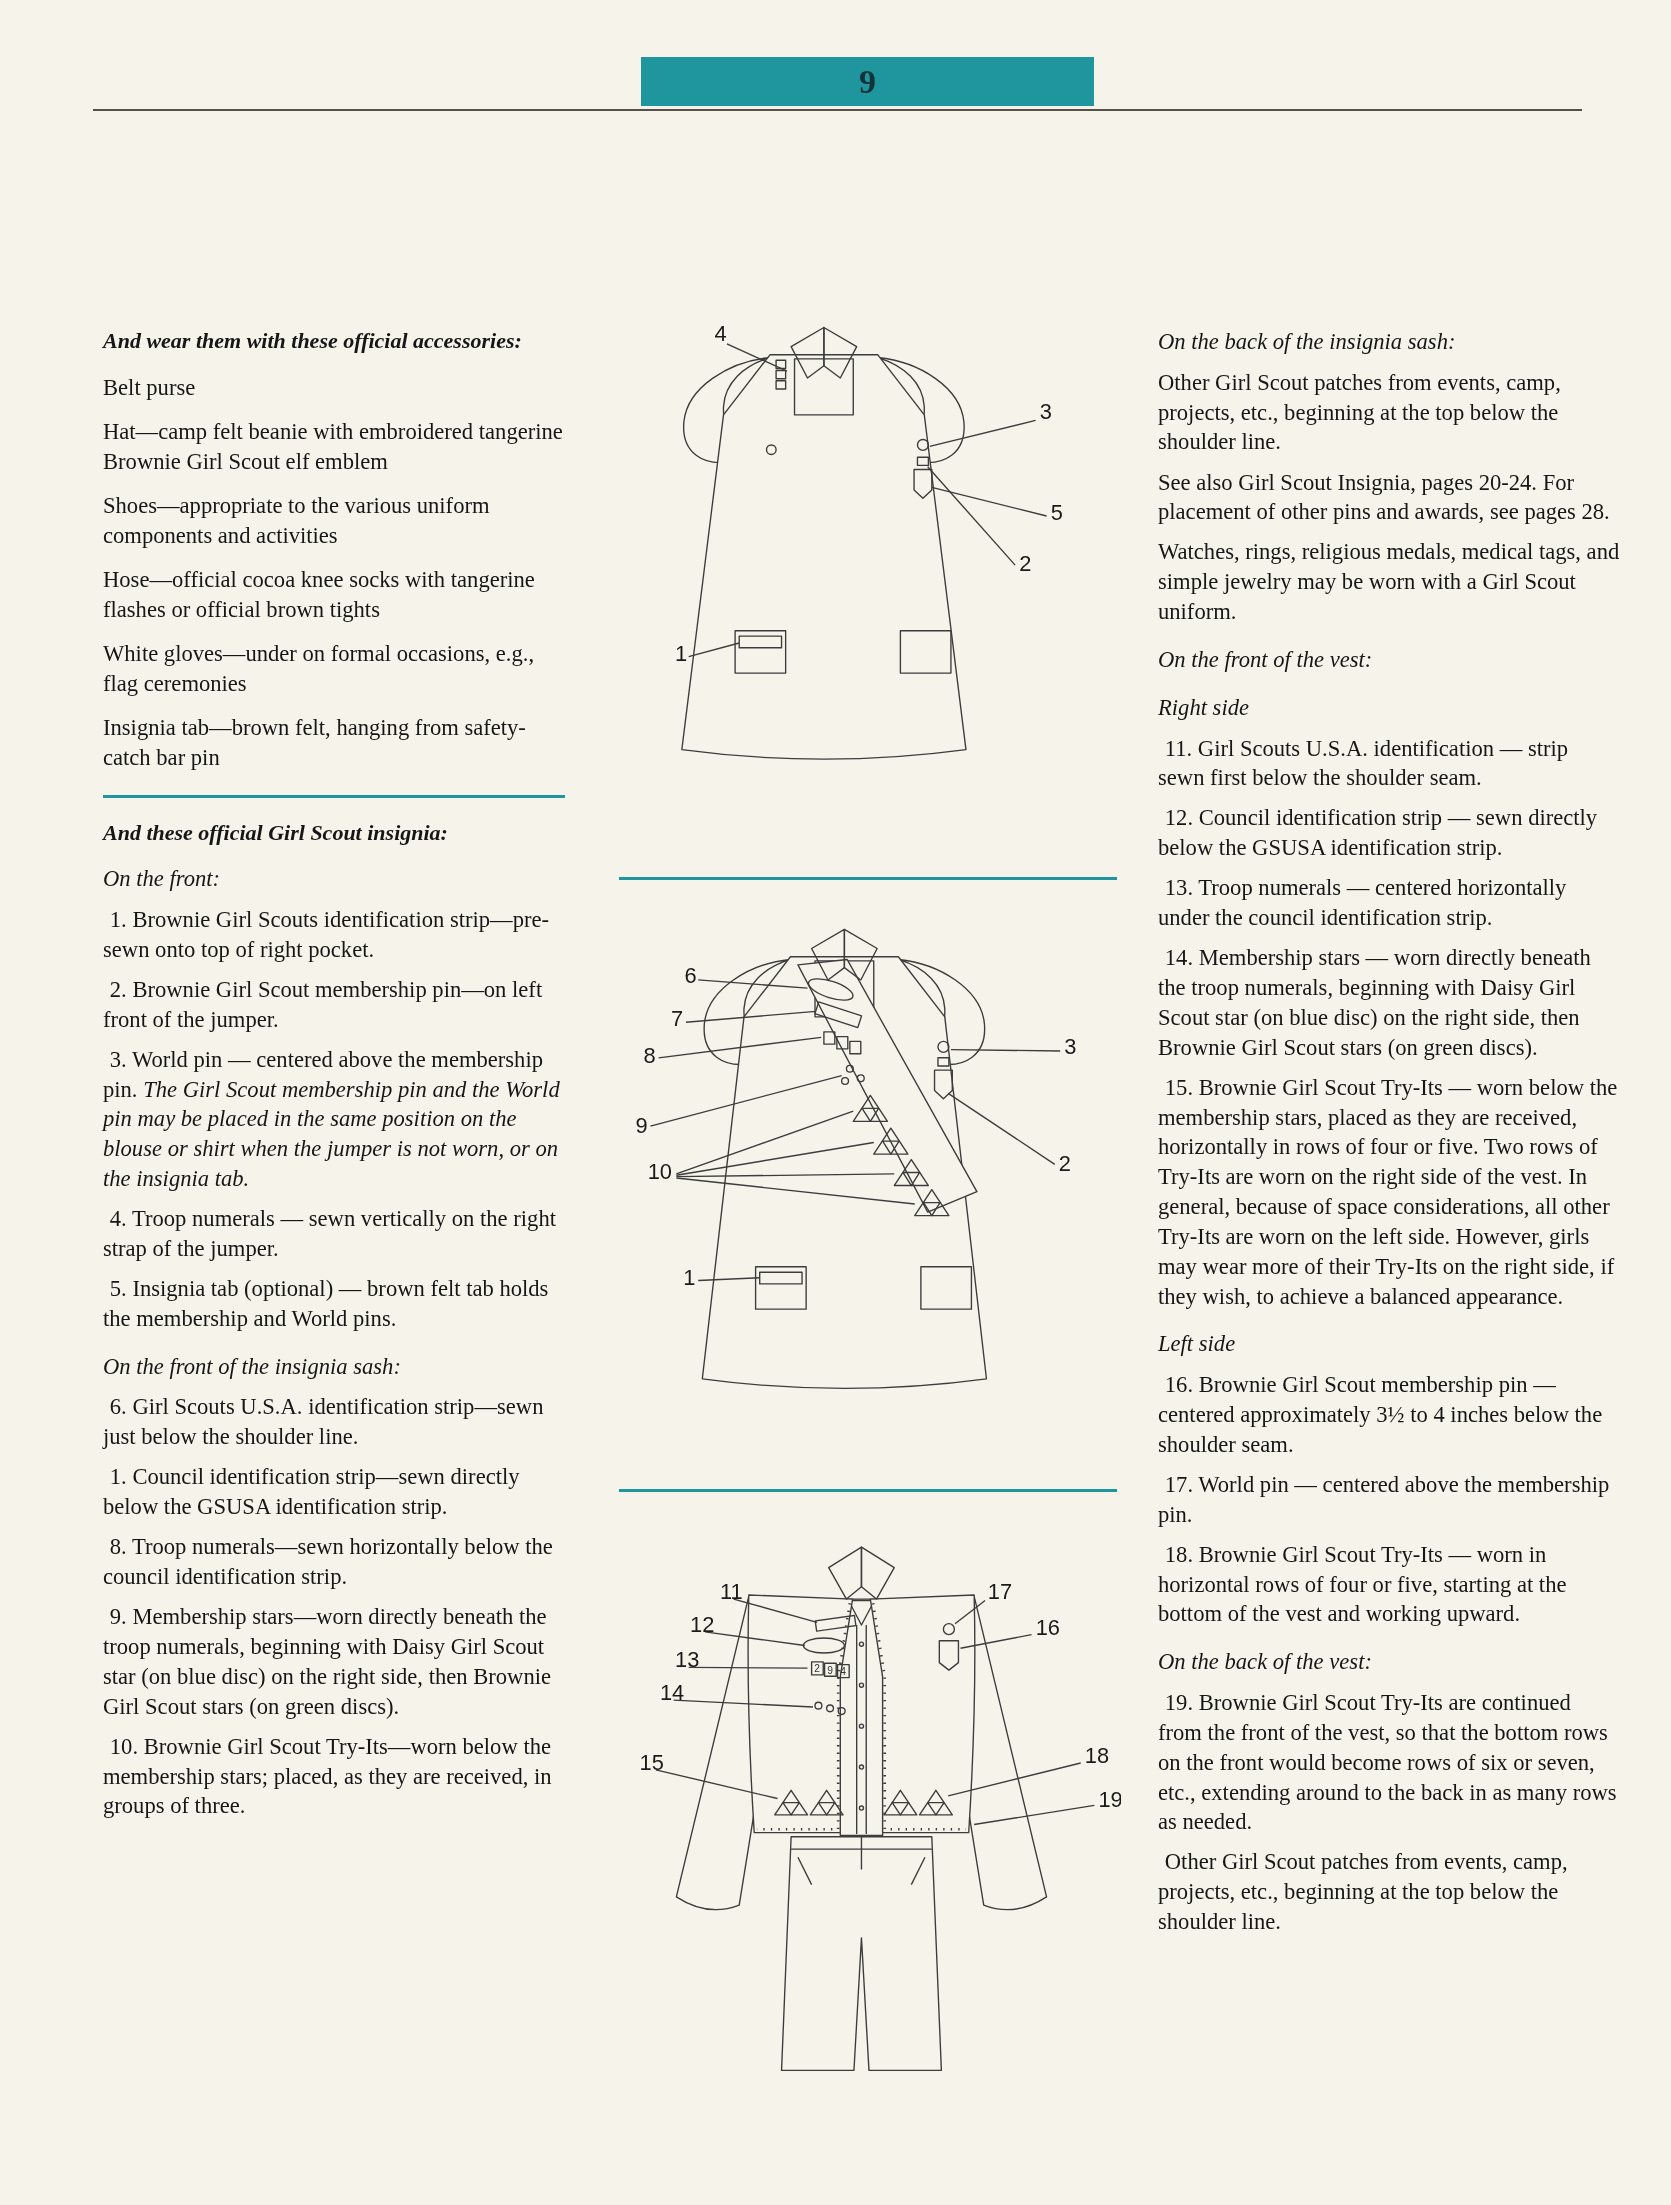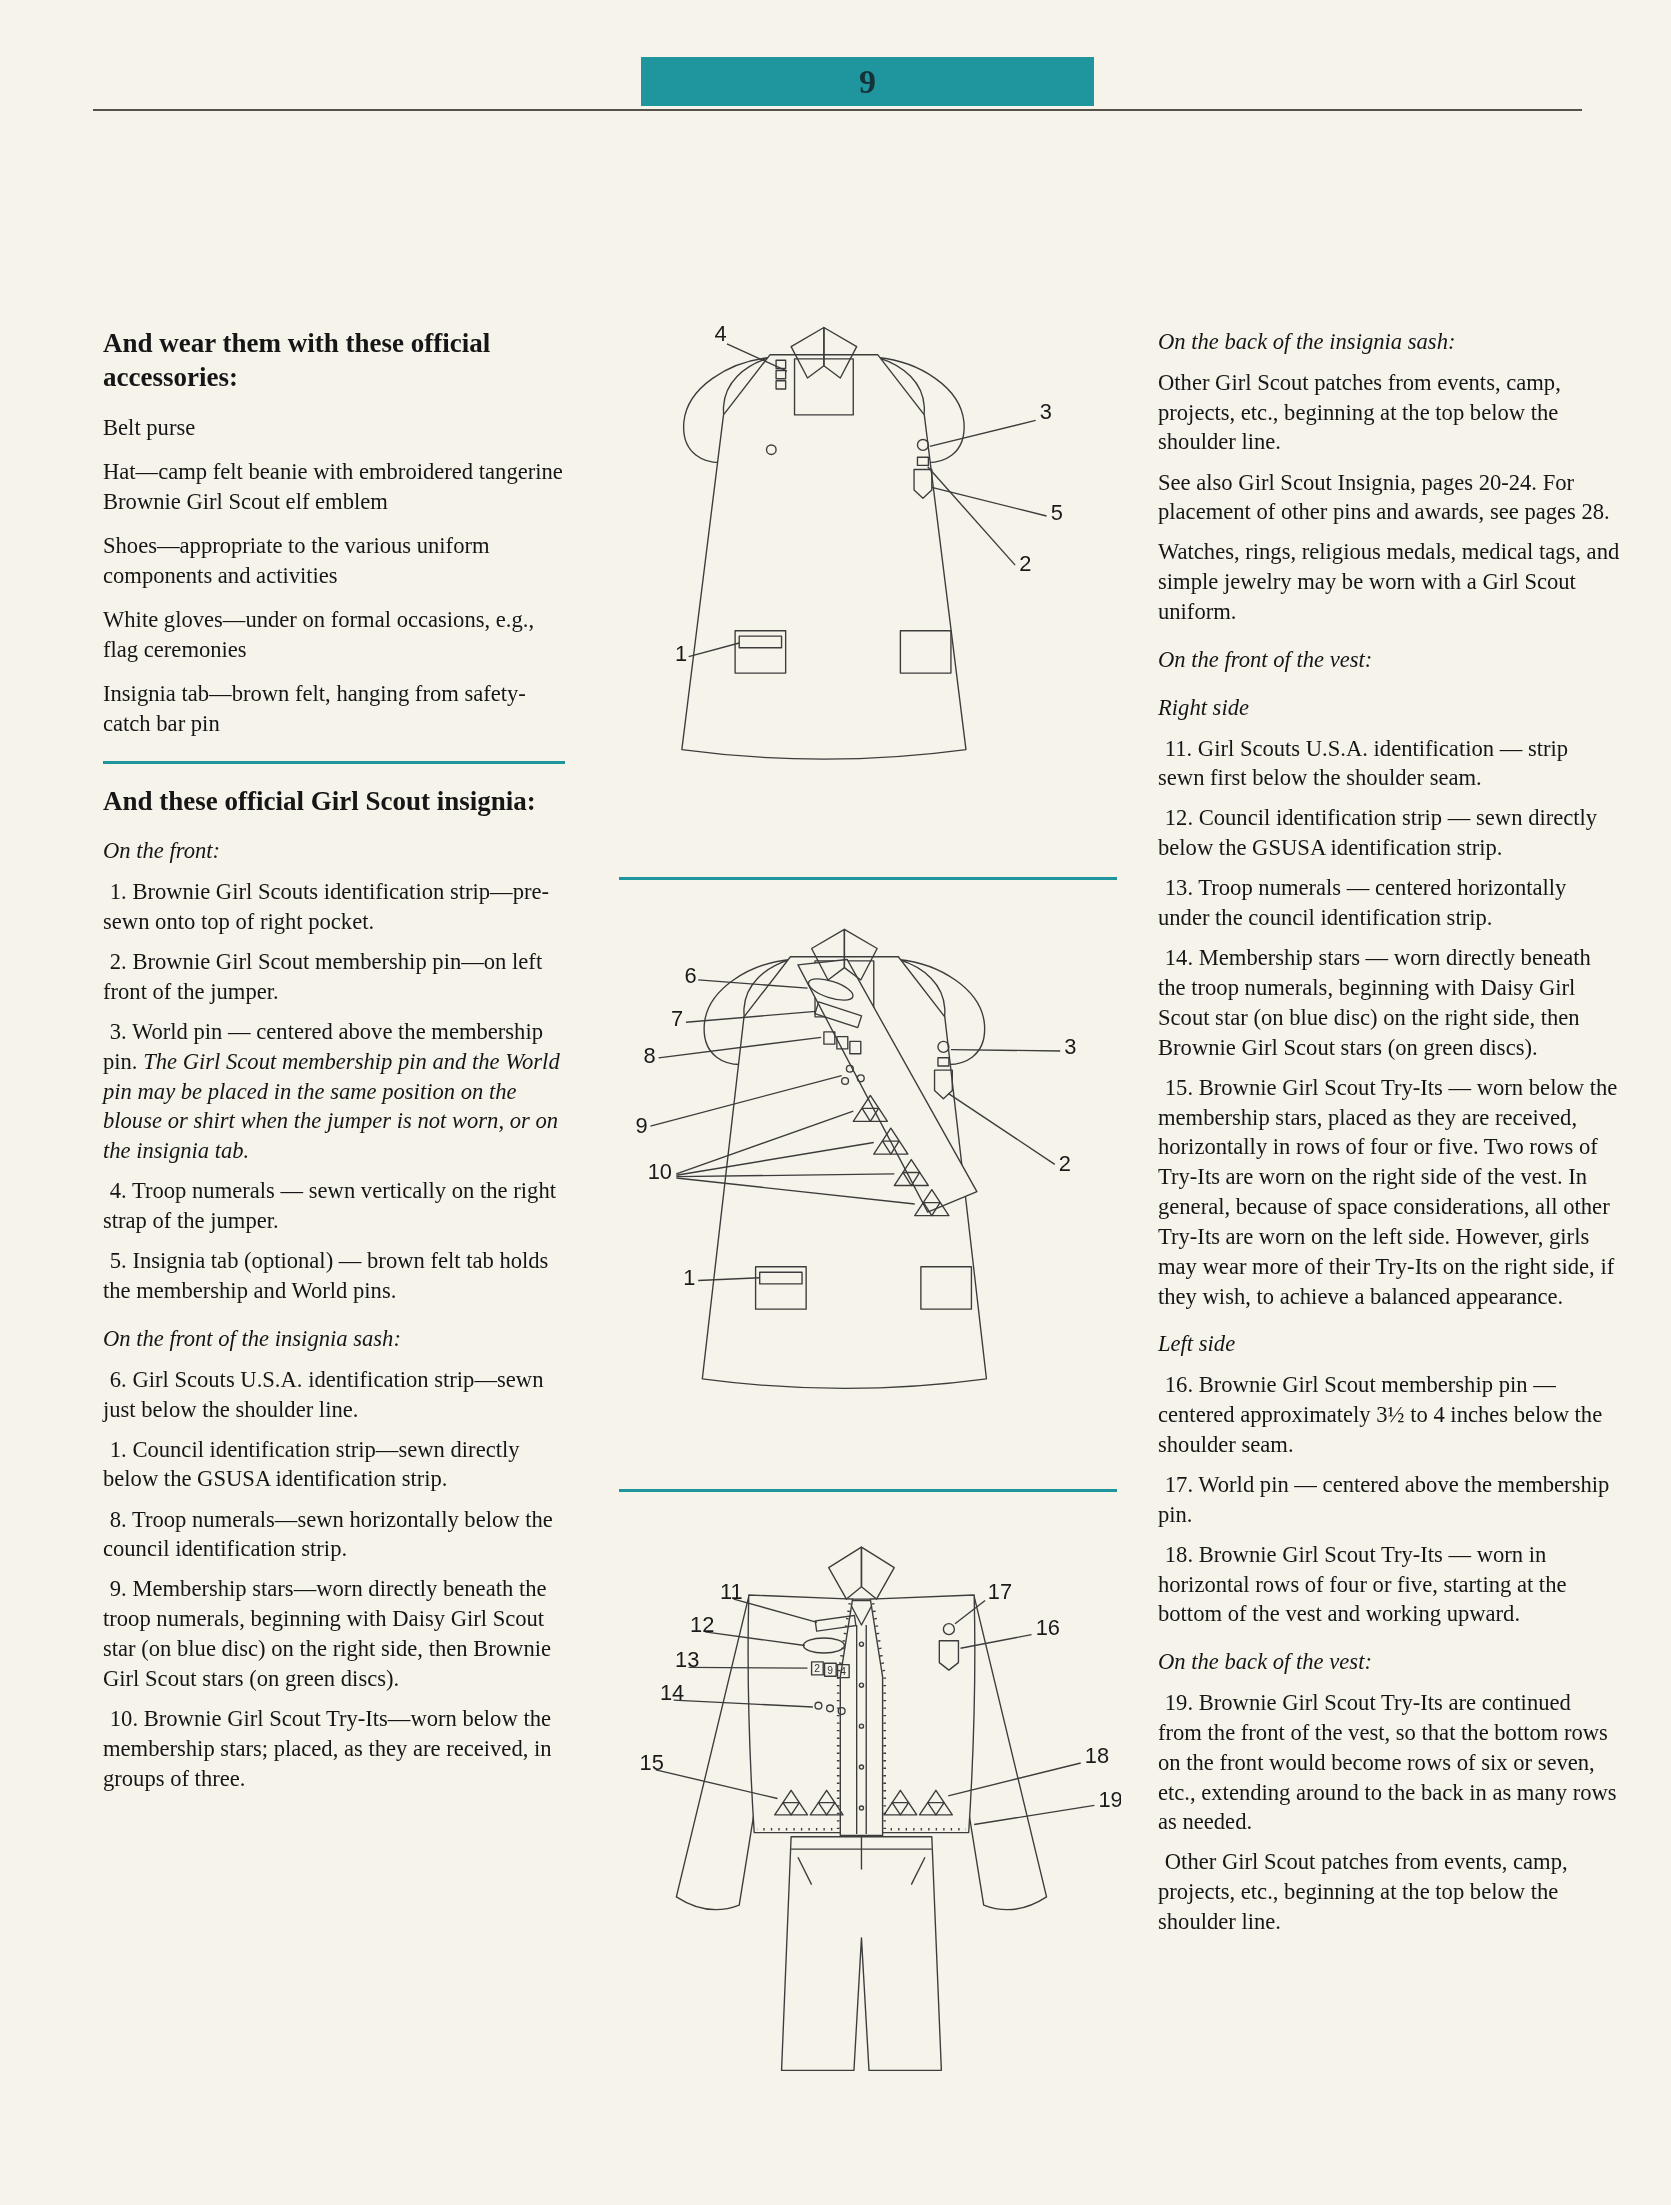--- a/index.html
+++ b/index.html
@@ -6,21 +6,21 @@
   html,body{background:#efece1}
   .page{position:relative;width:1671px;height:2205px;background:#f6f3ea;
         font-family:"Liberation Serif","DejaVu Serif",serif;color:#161616;overflow:hidden}
   .header-bar{position:absolute;left:641px;top:57px;width:453px;height:49px;background:#1f959d;
         display:flex;align-items:center;justify-content:center}
   .header-bar .num{font-size:34px;font-weight:700;color:#143238}
   .top-rule{position:absolute;left:93px;top:109px;width:1489px;border-top:2.1px solid #55514a}
   .col{position:absolute;top:327px;font-size:22.6px;line-height:1.32}
   .col-left{left:103px;width:462px}
   .col-right{left:1158px;width:462px}
-  h2.bih{font-size:27px;line-height:1.25;font-weight:700;margin-bottom:18px}
+  h2.bih{font-size:22px;line-height:1.25;font-style:italic;font-weight:700;margin-bottom:18px}
   .subhead{font-style:italic;margin:18px 0 11px}
   .col-right > .subhead:first-child{margin-top:0}
   .para{margin-bottom:10.3px}
   .acc .para{margin-bottom:14.4px}
   .para.num{text-indent:6.8px}
   .note{font-style:italic}
   .teal-rule{height:2.7px;background:#1f959d;margin:23px 0 20.5px}
   .fig{position:absolute}
   .fig svg{display:block;width:100%;height:100%}
   .fig-rule{position:absolute;height:2.7px;background:#1f959d}
@@ -41,20 +41,21 @@
   </div>
   <div class="top-rule"></div>
 
   <div class="col col-left">
     <h2 class="bih">And wear them with these official accessories:</h2>
     <div class="acc">
 
     <p class="para"><span>Belt purse</span></p>
         <p class="para"><span>Hat—camp felt beanie with embroidered tangerine Brownie Girl Scout elf emblem</span></p>
         <p class="para"><span>Shoes—appropriate to the various uniform components and activities</span></p>
+        <p class="para"><span>Hose—official cocoa knee socks with tangerine flashes or official brown tights</span></p>
         <p class="para"><span>White gloves—under on formal occasions, e.g., flag ceremonies</span></p>
         <p class="para"><span>Insignia tab—brown felt, hanging from safety-catch bar pin</span></p>
       </div>
     <div class="teal-rule"></div>
     <h2 class="bih">And these official Girl Scout insignia:</h2>
     <p class="subhead">On the front:</p>
     <div>
 
     <p class="para num"><span>1. Brownie Girl Scouts identification strip—pre-sewn onto top of right pocket.</span></p>
         <p class="para num"><span>2. Brownie Girl Scout membership pin—on left front of the jumper.</span></p>

